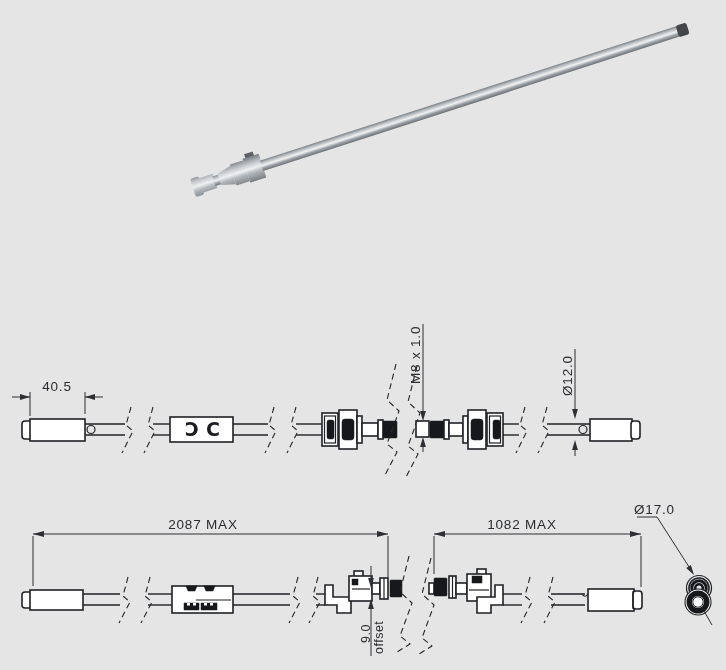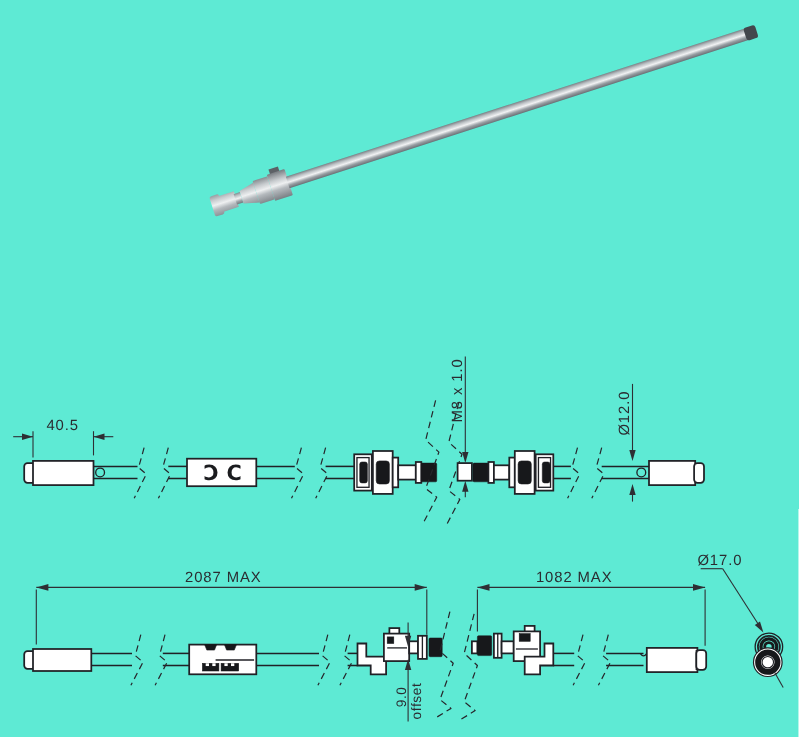--- a/index.html
+++ b/index.html
@@ -1,16 +1,16 @@
 <!DOCTYPE html>
 <html><head>
 <meta charset="utf-8">
 <style>
   html,body{margin:0;padding:0;background:#ffffff;}
-  .canvas{width:726px;height:670px;background:#5eead4;position:relative;overflow:hidden;}
+  .canvas{width:726px;height:670px;background:#e5e5e5;position:relative;overflow:hidden;}
   svg{display:block;}
   .dim-text{font-family:"Liberation Sans",sans-serif;font-size:13.5px;fill:#2b2c31;letter-spacing:0.06em;}
   .dim-text-sm{font-family:"Liberation Sans",sans-serif;font-size:12.5px;fill:#2b2c31;letter-spacing:0.04em;}
   .mark-text{font-family:"DejaVu Sans",sans-serif;font-size:19px;font-weight:bold;fill:#1b1c1f;}
   .outline{fill:#ffffff;stroke:#202126;stroke-width:1.6;stroke-linejoin:miter;}
   .outline-thin{fill:none;stroke:#202126;stroke-width:1.2;}
   .rodline{stroke:#202126;stroke-width:1.4;}
   .dark{fill:#17181b;stroke:#17181b;stroke-width:0.5;}
   .dim{stroke:#2e2f34;stroke-width:1;fill:none;}
   .dimfill{fill:#2e2f34;stroke:none;}

